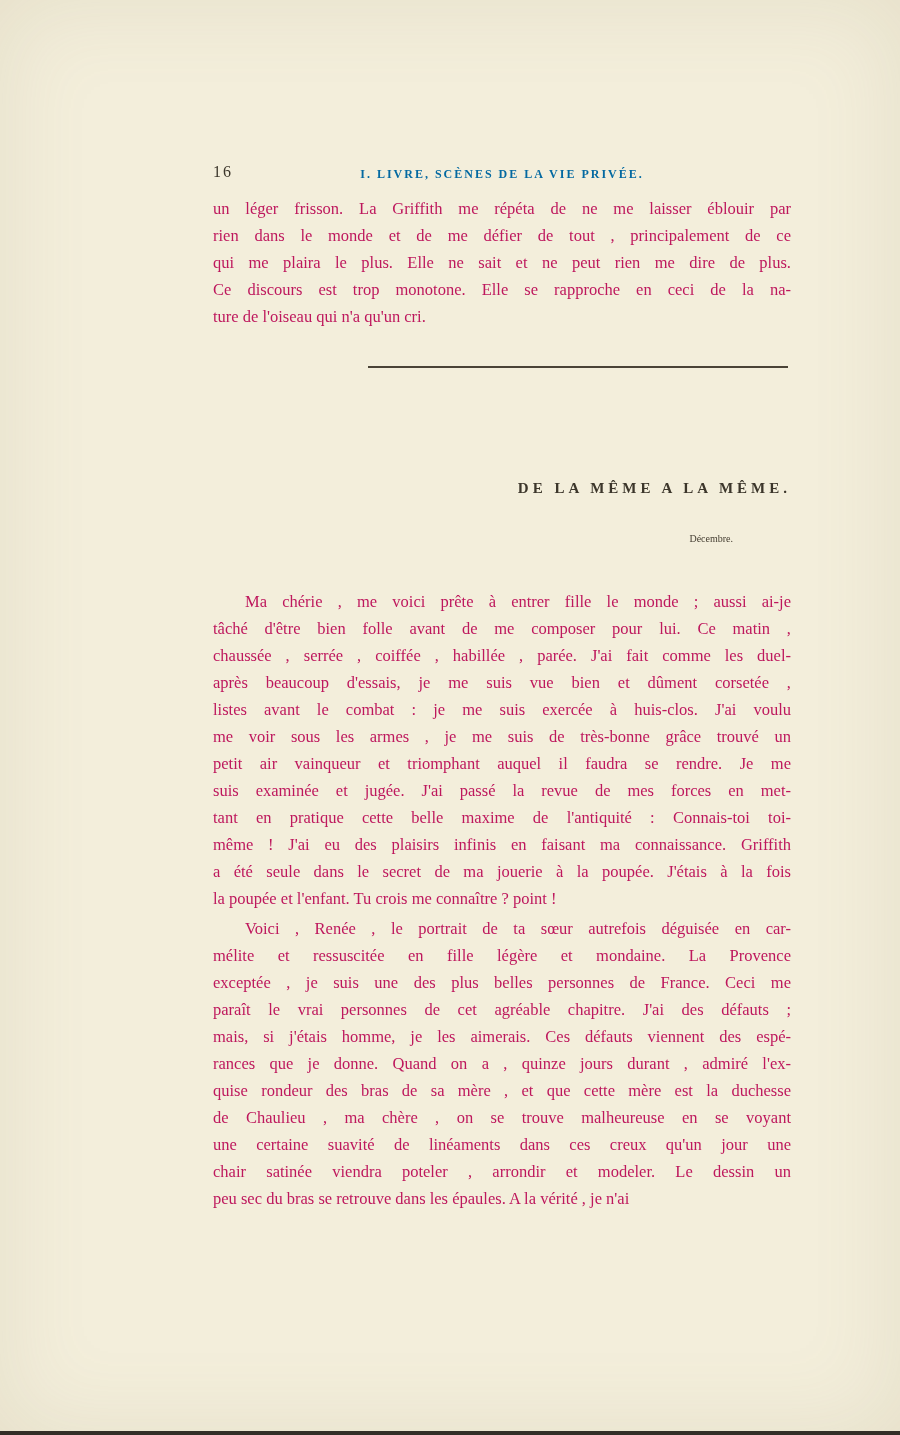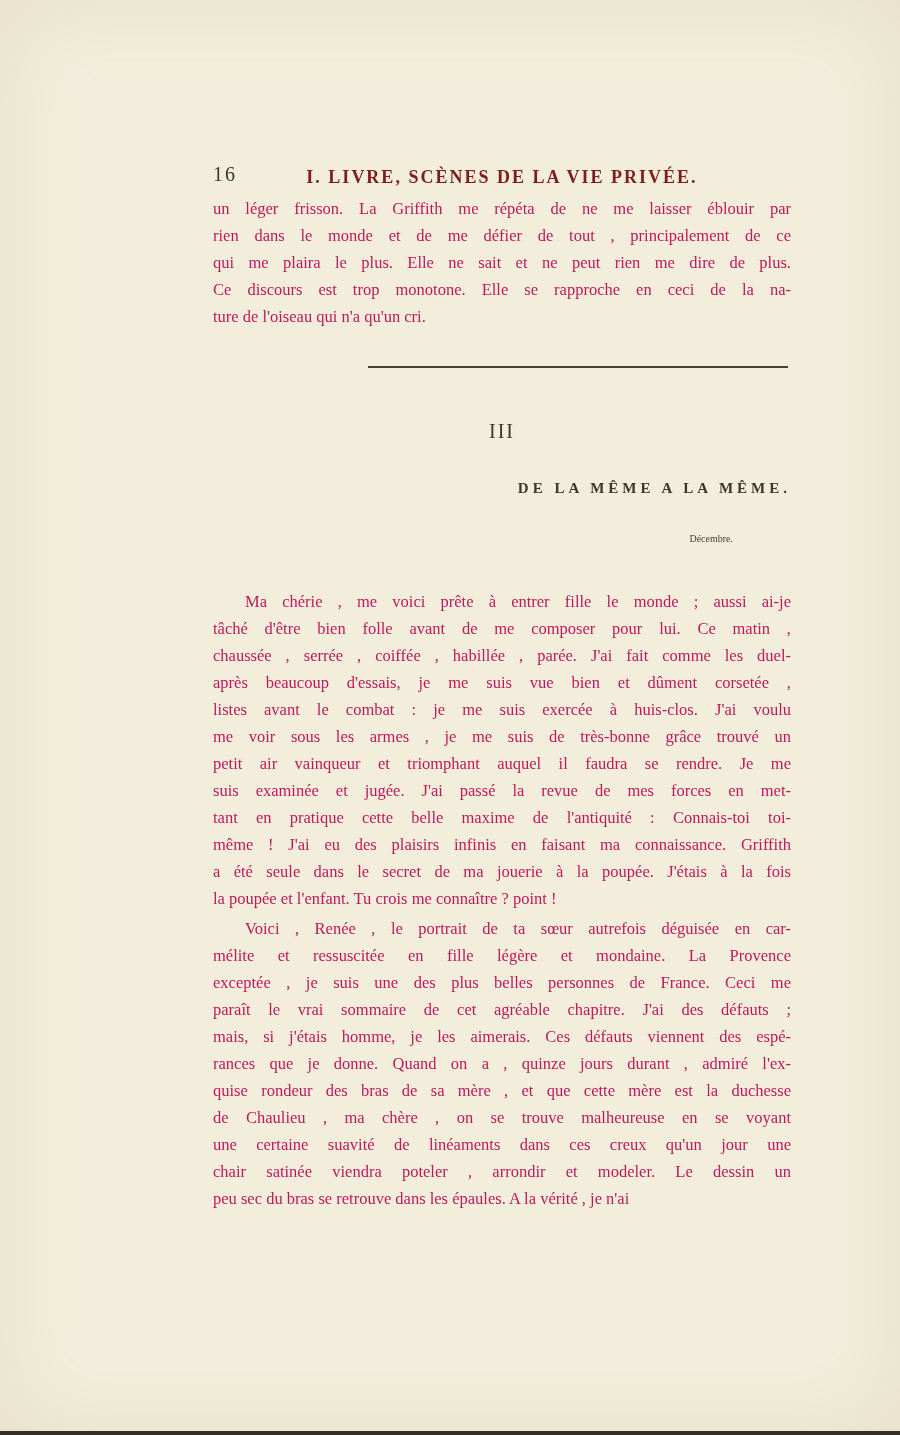--- a/index.html
+++ b/index.html
@@ -25,32 +25,32 @@
     position: absolute;
     top: 163px;
     left: 213px;
     width: 578px;
     height: 26px;
   }
   .page-number {
     position: absolute;
     left: 0;
     top: 0;
-    font-size: 20px;
+    font-size: 16px;
     letter-spacing: 2px;
     color: #3c362b;
     text-align: center;
   }
   .running-title {
     display: block;
     text-align: center;
     padding-top: 4px;
-    font-size: 18px;
+    font-size: 12px;
     letter-spacing: 2px;
-    color: #7f1d1d;
+    color: #0369a1;
     font-weight: bold;
   }
   .paragraph {
     position: absolute;
     left: 213px;
     width: 578px;
     font-size: 16.5px;
     line-height: 27px;
     color: #be185d;
   }
@@ -129,21 +129,20 @@
   <div class="paragraph no-indent para-intro">
       <div class="line">un léger frisson. La Griffith me répéta de ne me laisser éblouir par</div>
       <div class="line">rien dans le monde et de me défier de tout , principalement de ce</div>
       <div class="line">qui me plaira le plus. Elle ne sait et ne peut rien me dire de plus.</div>
       <div class="line">Ce discours est trop monotone. Elle se rapproche en ceci de la na-</div>
       <div class="line last">ture de l'oiseau qui n'a qu'un cri.</div>
     </div>
 
   <div class="section-rule"></div>
 
-  <div class="section-number">III</div>
 
   <div class="section-title">DE LA MÊME A LA MÊME.</div>
 
   <div class="dateline">Décembre.</div>
 
   <div class="paragraph indent para-body-1">
       <div class="line">Ma chérie , me voici prête à entrer fille le monde ; aussi ai-je</div>
       <div class="line">tâché d'être bien folle avant de me composer pour lui. Ce matin ,</div>
       <div class="line">chaussée , serrée , coiffée , habillée , parée. J'ai fait comme les duel-</div>
       <div class="line">après beaucoup d'essais, je me suis vue bien et dûment corsetée ,</div>
@@ -154,21 +153,21 @@
       <div class="line">tant en pratique cette belle maxime de l'antiquité : Connais-toi toi-</div>
       <div class="line">même ! J'ai eu des plaisirs infinis en faisant ma connaissance. Griffith</div>
       <div class="line">a été seule dans le secret de ma jouerie à la poupée. J'étais à la fois</div>
       <div class="line last">la poupée et l'enfant. Tu crois me connaître ? point !</div>
     </div>
 
   <div class="paragraph indent para-body-2">
       <div class="line">Voici , Renée , le portrait de ta sœur autrefois déguisée en car-</div>
       <div class="line">mélite et ressuscitée en fille légère et mondaine. La Provence</div>
       <div class="line">exceptée , je suis une des plus belles personnes de France. Ceci me</div>
-      <div class="line">paraît le vrai sommaire de cet agréable chapitre. J'ai des défauts ;</div>
+      <div class="line">paraît le vrai personnes de cet agréable chapitre. J'ai des défauts ;</div>
       <div class="line">mais, si j'étais homme, je les aimerais. Ces défauts viennent des espé-</div>
       <div class="line">rances que je donne. Quand on a , quinze jours durant , admiré l'ex-</div>
       <div class="line">quise rondeur des bras de sa mère , et que cette mère est la duchesse</div>
       <div class="line">de Chaulieu , ma chère , on se trouve malheureuse en se voyant</div>
       <div class="line">une certaine suavité de linéaments dans ces creux qu'un jour une</div>
       <div class="line">chair satinée viendra poteler , arrondir et modeler. Le dessin un</div>
       <div class="line last">peu sec du bras se retrouve dans les épaules. A la vérité , je n'ai</div>
     </div>
 
   <div class="page-bottom-edge"></div>

